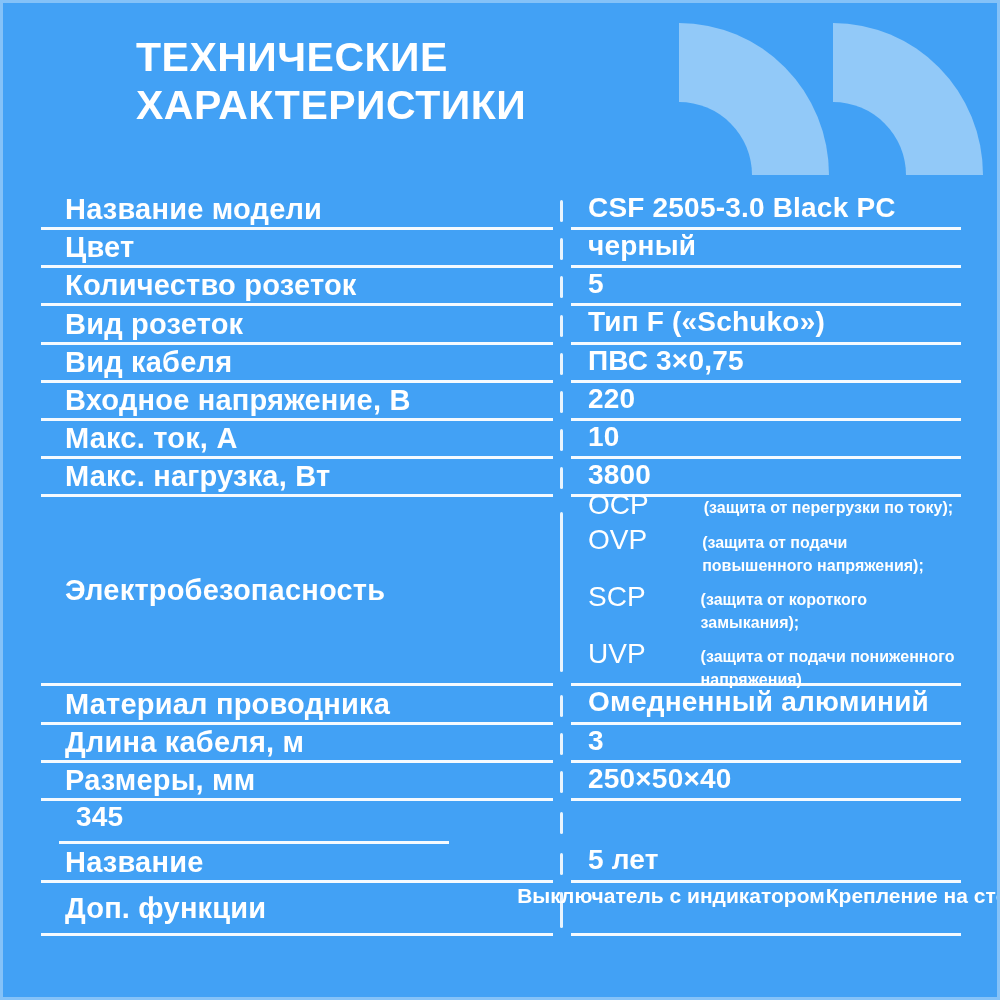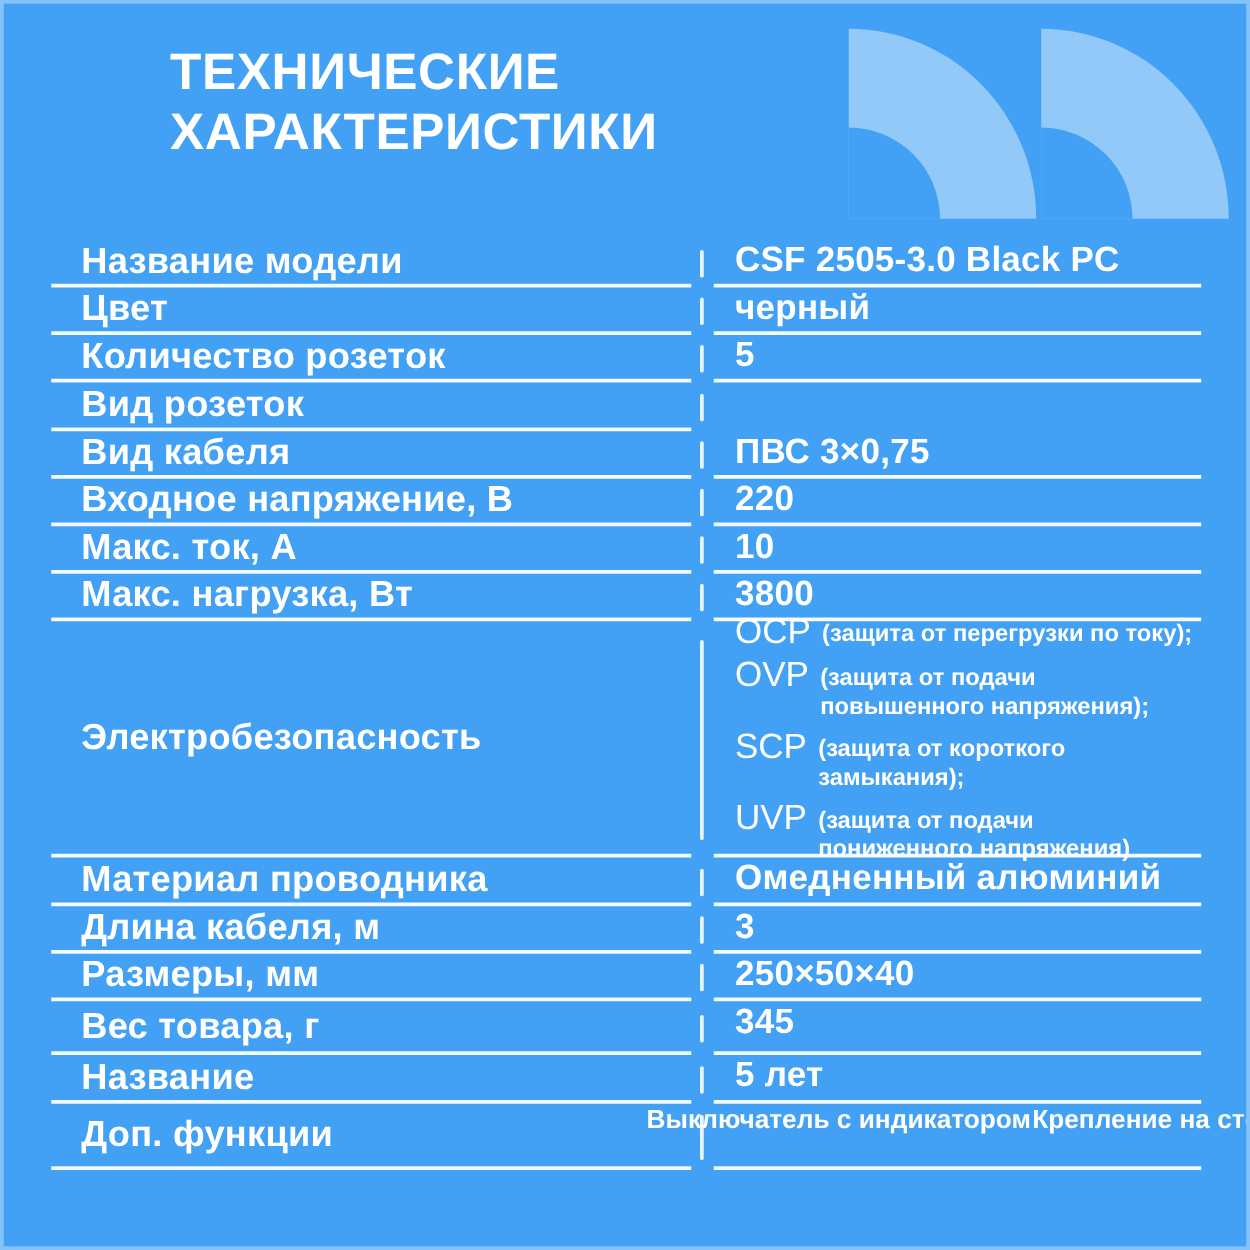--- a/index.html
+++ b/index.html
@@ -46,21 +46,21 @@
   .value{ font-size:28px; font-weight:bold; letter-spacing:0.2px; white-space:nowrap; }
 
   
   .row-big .vcell{
     flex-direction:column; align-items:flex-start; justify-content:center;
     gap:5px; padding-top:4px; padding-bottom:4px;
   }
   .row-big .tick{ height:160px; }
   .prot{ display:flex; align-items:flex-start; gap:9px; }
   .prot .acr{ font-size:28px; font-weight:normal; line-height:30px; }
-  .prot .desc{ font-size:19px; font-weight:bold; line-height:23px; padding-top:6px; max-width:300px; }
+  .prot .desc{ font-size:16px; font-weight:bold; line-height:23px; padding-top:6px; max-width:300px;margin-left:46px; }
 
   
   .row-last .vcell{
     flex-direction:row; align-items:flex-start; justify-content:center; gap:1px;
   }
   .row-last .tick{ height:36px; }
   .value-small{ font-size:21px; font-weight:bold; line-height:25px; white-space:nowrap; }
 </style>
 </head>
 <body>
@@ -108,20 +108,23 @@
           <span class="value">5</span>
         </div>
       <span class="tick"></span>
     </div>
 
     <div class="row h39">
       <div class="lcell">
           <span class="label">Вид розеток</span>
         </div>
       <div class="gap"></div>
+      <div class="vcell">
+          <span class="value">Тип F («Schuko»)</span>
+        </div>
       <span class="tick"></span>
     </div>
 
     <div class="row h38">
       <div class="lcell">
           <span class="label">Вид кабеля</span>
         </div>
       <div class="gap"></div>
       <div class="vcell">
           <span class="value">ПВС 3×0,75</span>
@@ -215,23 +218,20 @@
           <span class="label">Размеры, мм</span>
         </div>
       <div class="gap"></div>
       <div class="vcell">
           <span class="value">250×50×40</span>
         </div>
       <span class="tick"></span>
     </div>
 
     <div class="row h43">
-      <div class="lcell">
-          <span class="label">Вес товара, г</span>
-        </div>
       <div class="gap"></div>
       <div class="vcell">
           <span class="value">345</span>
         </div>
       <span class="tick"></span>
     </div>
 
     <div class="row h39">
       <div class="lcell">
           <span class="label">Название</span>

